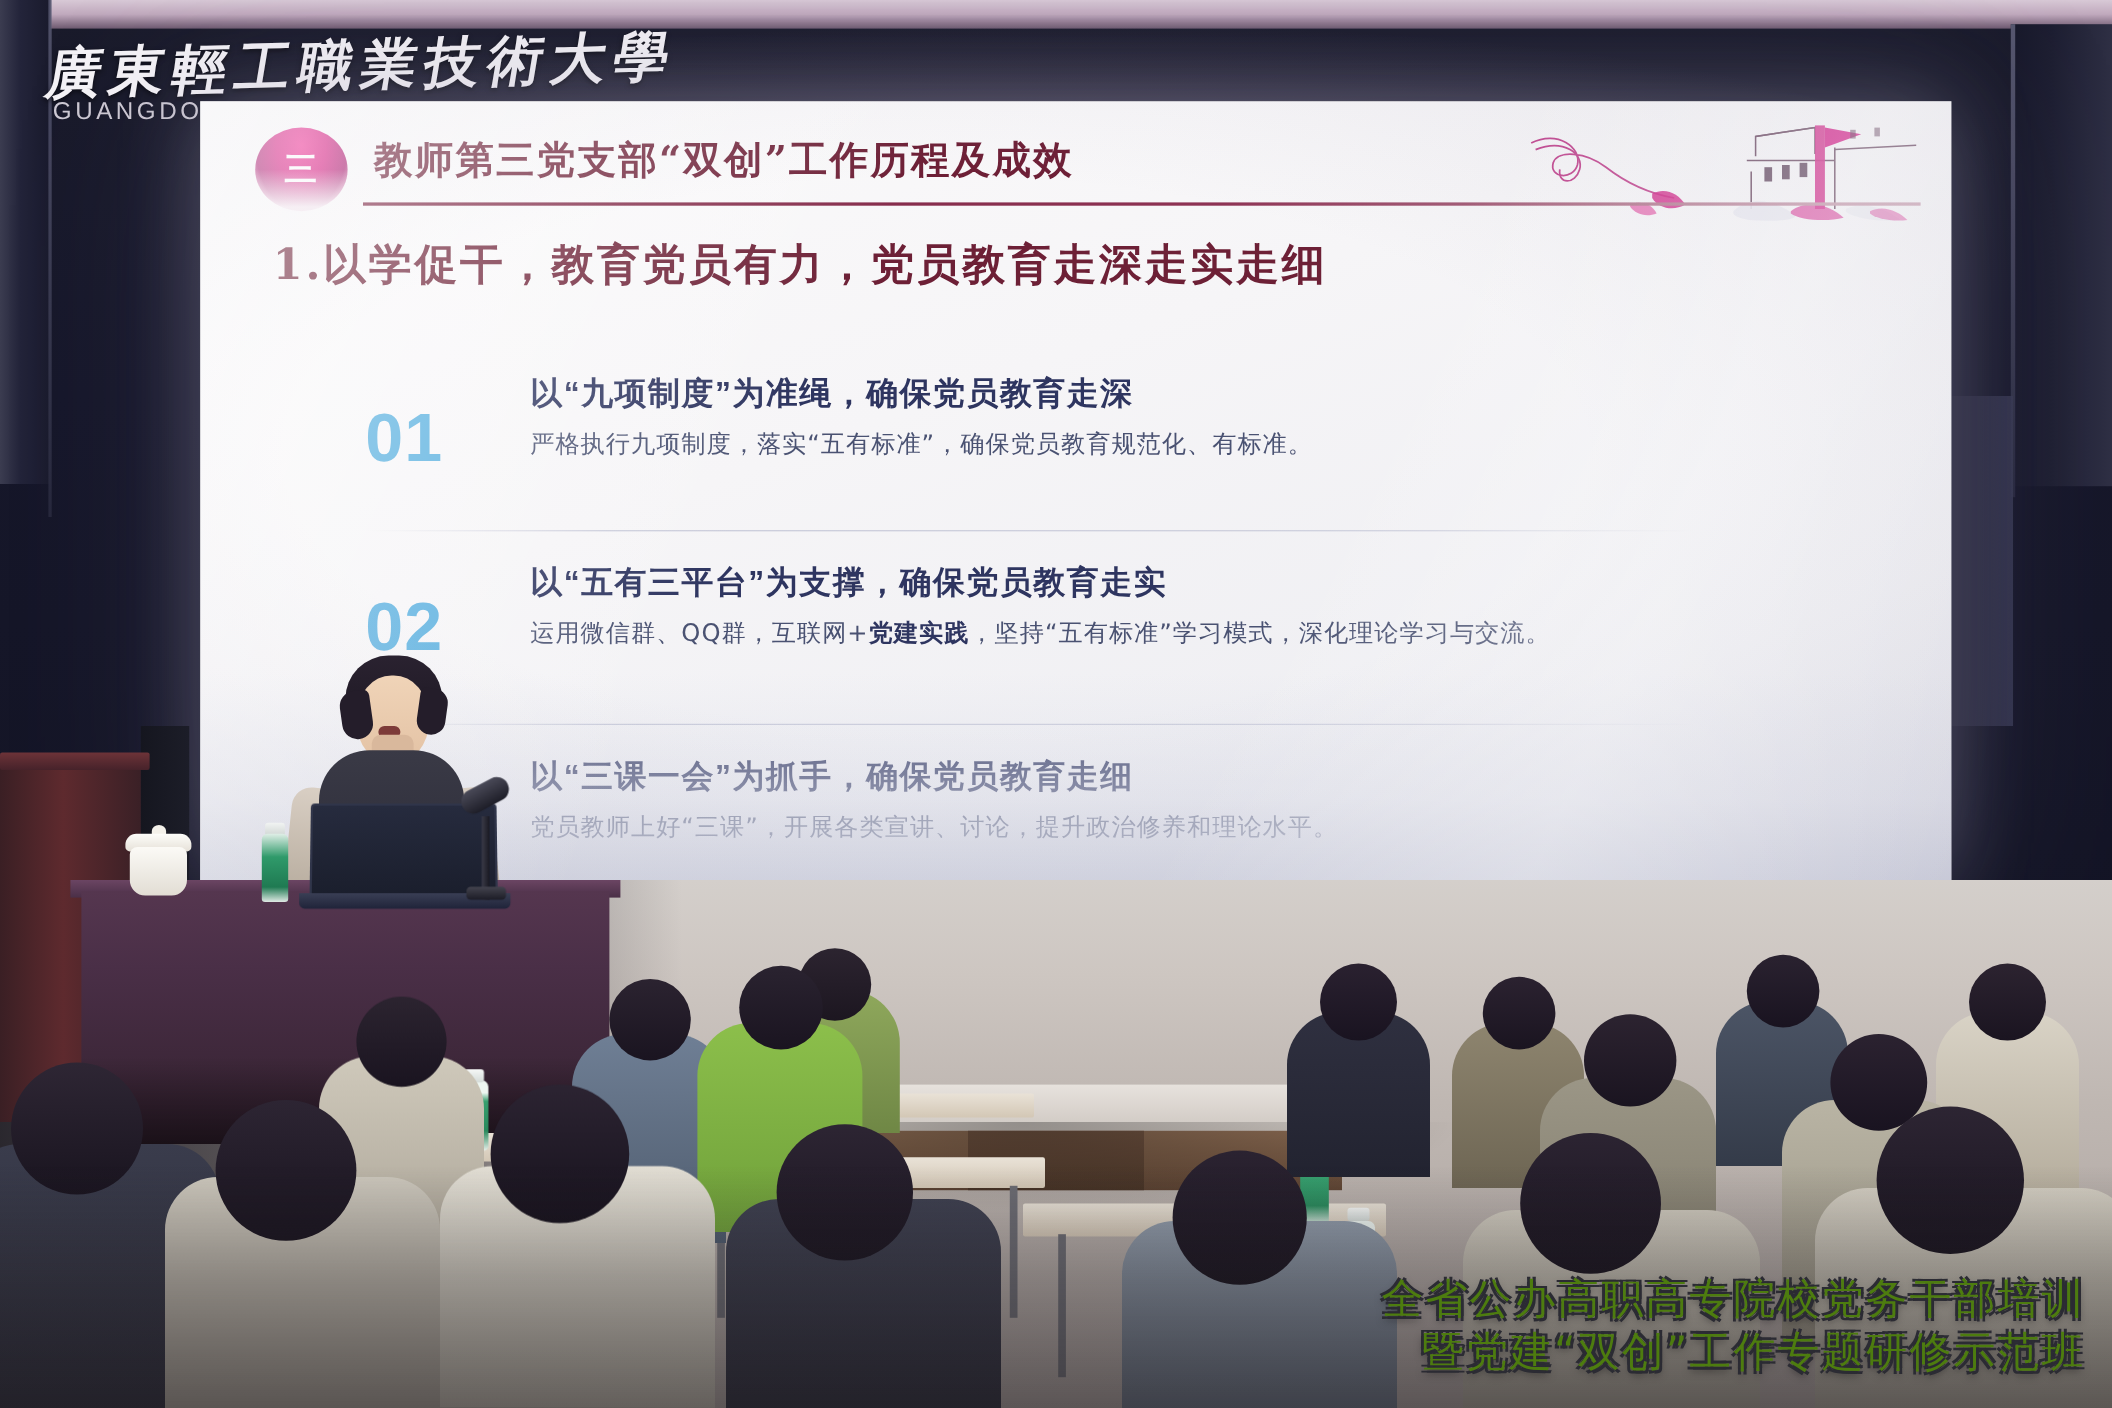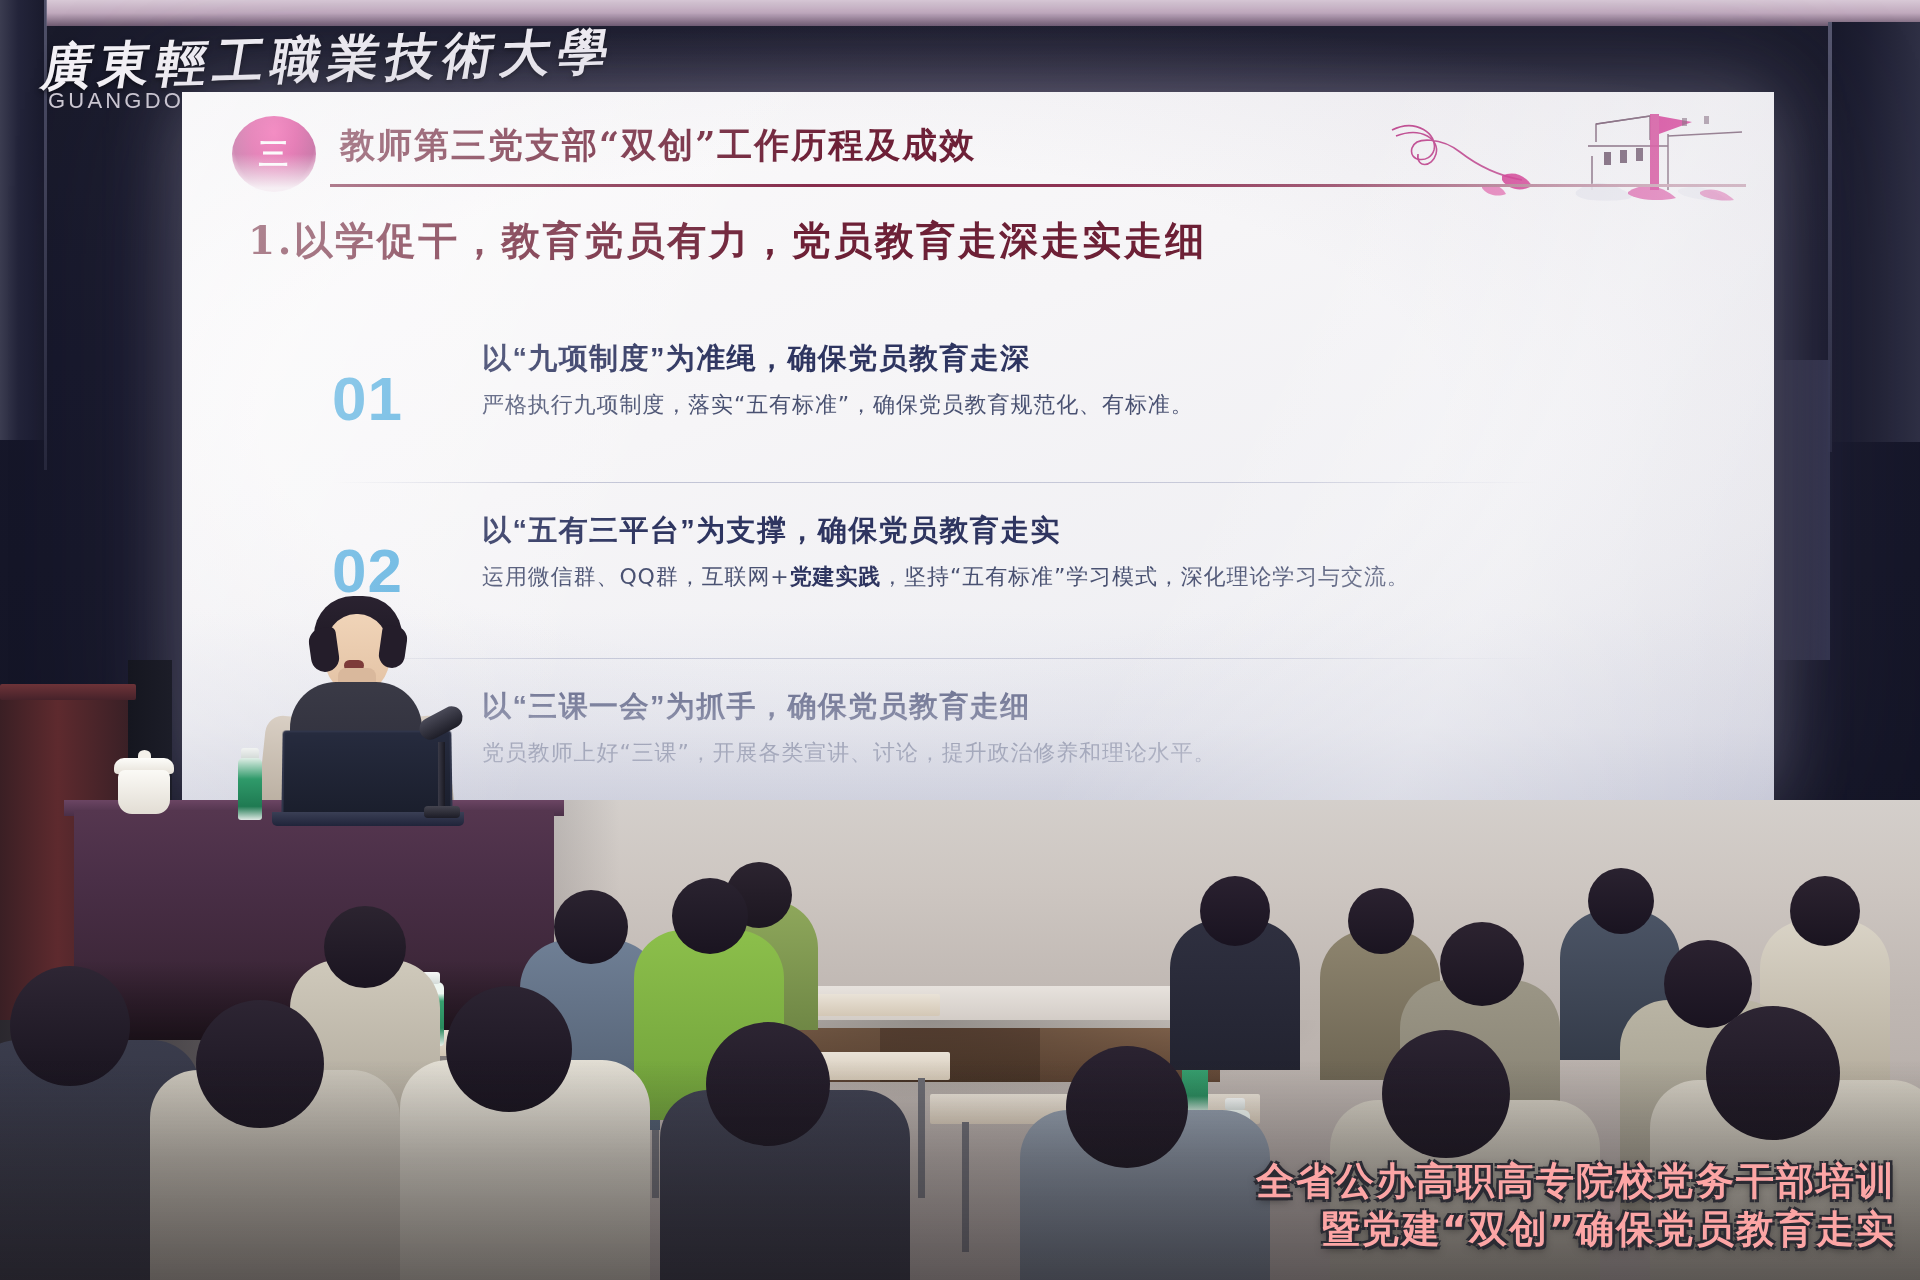--- a/index.html
+++ b/index.html
@@ -191,21 +191,21 @@
     transform:skewX(-11deg) rotate(-1.6deg);
     text-shadow:0 2px 5px rgba(0,0,0,.55); }
   .brand-en { position:absolute; left:4px; top:66px;
     font-family:"Liberation Sans",sans-serif; font-size:22px; letter-spacing:3.2px;
     color:#ddd8e2; white-space:nowrap; opacity:.92; }
   .brand-en .dim { opacity:.26; }
 
   
   .caption { position:absolute; right:24px; bottom:26px; text-align:right; }
   .caption-line { font-family:"DejaVu Sans","Liberation Sans",sans-serif;
-    font-size:38px; font-weight:700; color:#fca5a5; letter-spacing:2px;
+    font-size:38px; font-weight:400; color:#4d7c0f; letter-spacing:2px;
     line-height:1.28; white-space:nowrap;
     text-shadow:
       -2.5px -2.5px 0 #2b2b33, 2.5px -2.5px 0 #2b2b33,
       -2.5px  2.5px 0 #2b2b33, 2.5px  2.5px 0 #2b2b33,
       0 3px 8px rgba(0,0,0,.65); }
 </style>
 </head>
 <body>
 
 <div id="stage">
@@ -410,16 +410,16 @@
   <div class="aud-body" style="left:1330px; top:1100px; width:270px; height:180px; background:linear-gradient(180deg,#cfcabe,#a49f92);"></div>
   <div class="aud-head" style="left:1382px; top:1030px; width:128px; height:128px; background:linear-gradient(180deg,#2c2432,#17121d);"></div>
 
   <div class="aud-body" style="left:1650px; top:1080px; width:290px; height:200px; background:linear-gradient(180deg,#d2cdc1,#a7a295);"></div>
   <div class="aud-head" style="left:1706px; top:1006px; width:134px; height:134px; background:linear-gradient(180deg,#2d2533,#18131e);"></div>
 
   <div class="fg-dark"></div>
 
   <div class="caption">
     <div class="caption-line">全省公办高职高专院校党务干部培训</div>
-    <div class="caption-line">暨党建“双创”确保党员教育走实</div>
+    <div class="caption-line">暨党建“双创”工作专题研修示范班</div>
   </div>
 
 </div>
 
 </body></html>

